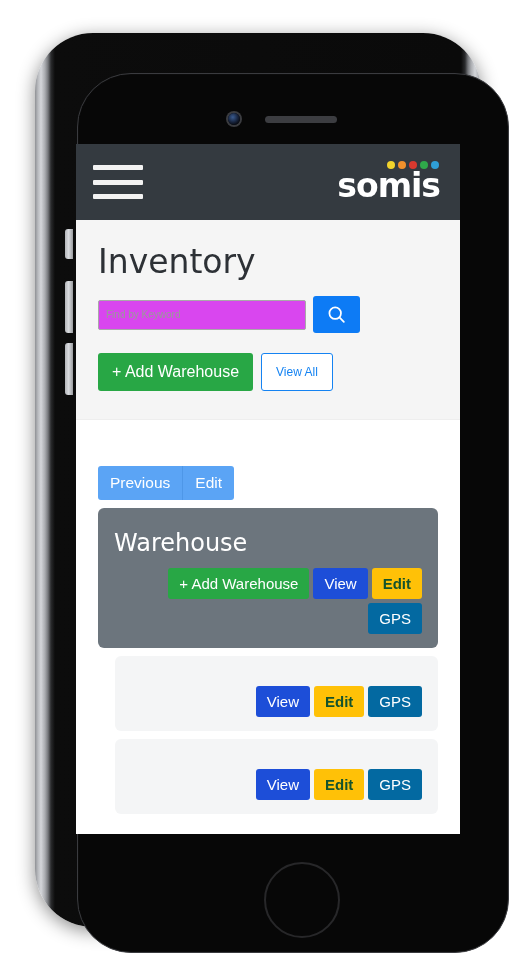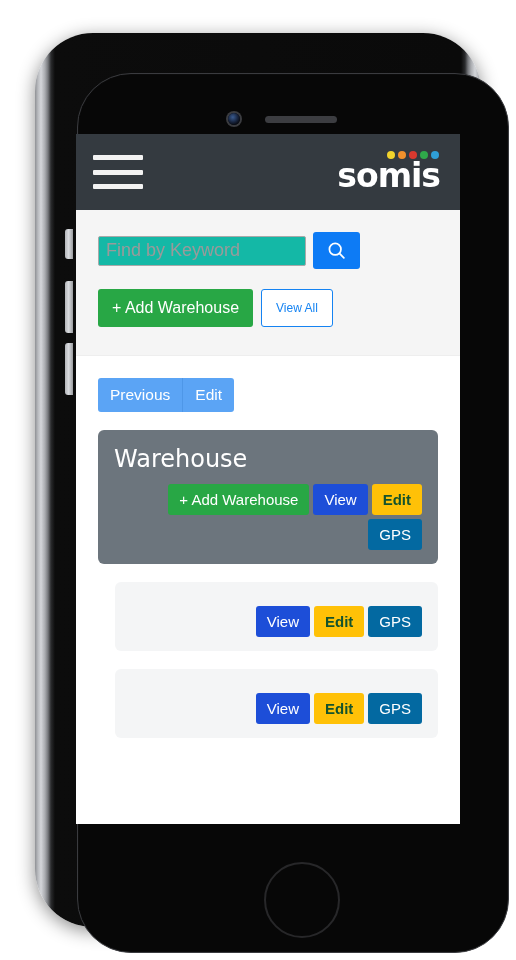--- a/index.html
+++ b/index.html
@@ -72,21 +72,21 @@
   #home-button {
     position: absolute; left: 229px; top: 829px;
     width: 76px; height: 76px; border-radius: 50%;
     border: 2px solid #272729;
     z-index: 4;
   }
 
   
   #screen {
     position: absolute;
-    left: 76px; top: 134px;
+    left: 76px; top: 144px;
     width: 384px; height: 690px;
     background: #ffffff;
     overflow: hidden;
     z-index: 5;
   }
 
   
   #navbar {
     height: 76px;
     background: #343a40;
@@ -125,22 +125,22 @@
   }
   #page-title {
     font-size: 33px; color: #2d3136; font-weight: normal;
     line-height: 40px; margin-bottom: 14px;
     font-family: "DejaVu Sans", sans-serif;
   }
   #search-row { display: flex; align-items: center; gap: 7px; }
   #search-input {
     width: 208px; height: 30px;
     border: 1px solid #a9a9a9; border-radius: 2px;
-    background: #14b8a6; padding: 0 7px;
-    font-size: 18px; color: #222; outline: none;
+    background: #d946ef; padding: 0 7px;
+    font-size: 10px; color: #222; outline: none;
     font-family: "Liberation Sans", sans-serif;
   }
   #search-input::placeholder { color: #9a9a9a; }
   #search-button {
     width: 47px; height: 37px;
     background: #0d7bf5; border: none; border-radius: 3px;
     display: flex; align-items: center; justify-content: center;
     cursor: pointer;
   }
   #action-row { display: flex; align-items: center; gap: 8px; margin-top: 20px; }
@@ -158,30 +158,30 @@
     border: 1px solid #1583f2;
     font-size: 12px; height: 38px; padding: 0 14px;
   }
 
   
   #content { padding: 22px 22px 0 22px; background: #ffffff; }
   #pagination { display: flex; }
   .page-btn {
     background: #5ba4f5; color: #ffffff;
     font-size: 15.5px; height: 34px; padding: 0 12px;
-    border: none; cursor: pointer;
+    border: none; cursor: pointer; margin-top: 24px;
   }
   .page-btn.first { border-radius: 3px 0 0 3px; border-right: 1px solid #4e97e8; }
   .page-btn.last { border-radius: 0 3px 3px 0; }
 
   
   .card {
     border-radius: 6px;
-    padding: 14px 16px 14px 16px;
-    margin-top: 18px;
+    padding: 20px 16px 14px 16px;
+    margin-top: 8px;
   }
   .card.level-0 { background: #6c757d; }
   .card.level-1 { background: #f4f5f6; margin-left: 17px; }
   .card-title {
     font-size: 24px; line-height: 30px; font-weight: normal;
     font-family: "DejaVu Sans", sans-serif;
   }
   .card.level-0 .card-title { color: #ffffff; }
   .card.level-1 .card-title { color: #23272b; }
   .card-actions {
@@ -230,20 +230,21 @@
           <i style="background: rgb(242, 145, 44);"></i>
           <i style="background: rgb(216, 57, 47);"></i>
           <i style="background: rgb(47, 168, 74);"></i>
           <i style="background: rgb(47, 159, 216);"></i>
         </div>
       <div id="brand-text">somis</div>
     </div>
   </div>
 
   <div id="jumbotron">
+    <h1 id="page-title">Inventory</h1>
 
     <div id="search-row">
       <input id="search-input" type="text" placeholder="Find by Keyword" style="">
       <button id="search-button" class="btn">
         <svg width="21" height="21" viewBox="0 0 24 24" fill="none">
           <circle cx="10.5" cy="10.5" r="6.6" stroke="#ffffff" stroke-width="2"></circle>
           <line x1="15.4" y1="15.4" x2="20.4" y2="20.4" stroke="#ffffff" stroke-width="2" stroke-linecap="round"></line>
         </svg>
       </button>
     </div>

